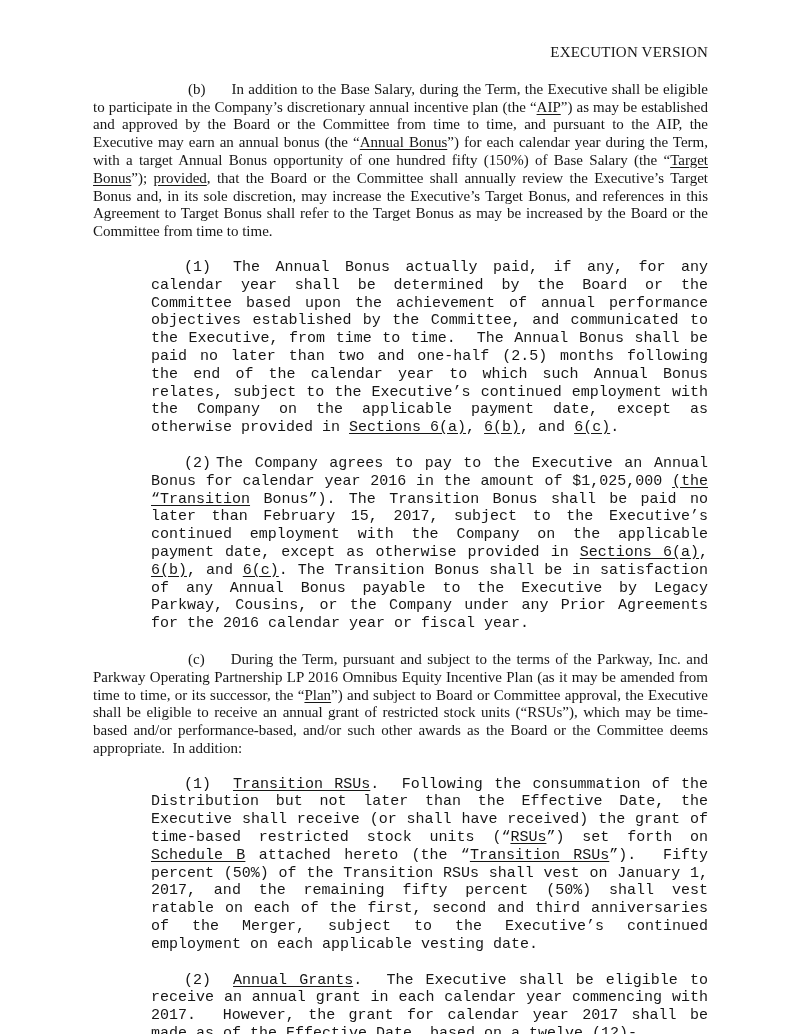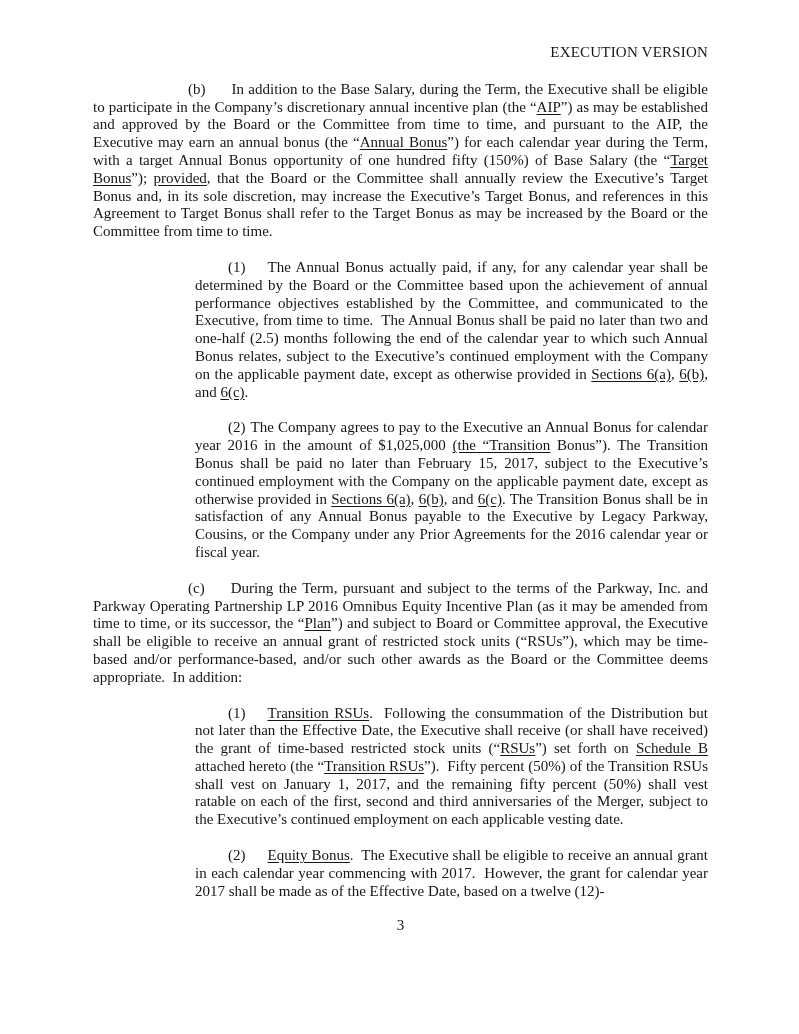--- a/index.html
+++ b/index.html
@@ -28,22 +28,23 @@
     text-align: justify;
     margin: 18px 0 0 0;
   }
   .para.first {
     margin-top: 19px;
   }
   .level-0 {
     text-indent: 95px;
   }
   .level-1 {
-    margin-left: 102px;
+    margin-left: 58px;
     text-indent: 33px;
+    font-family: Liberation Mono, monospace;
   }
   .tab {
     display: inline-block;
     height: 1px;
   }
   .tab-wide { width: 26px; }
   .tab-mid  { width: 22px; }
   .tab-space { width: 5px; }
   .rich u {
     text-decoration: underline;
@@ -75,18 +76,18 @@
 
   <div class="para level-0">
     <span class="marker">(c)</span><span class="tab tab-wide"></span><span class="rich"><span>During the Term, pursuant and subject to the terms of the Parkway, Inc. and Parkway Operating Partnership LP 2016 Omnibus Equity Incentive Plan (as it may be amended from time to time, or its successor, the “</span><u>Plan</u><span>”) and subject to Board or Committee approval, the Executive shall be eligible to receive an annual grant of restricted stock units (“RSUs”), which may be time-based and/or performance-based, and/or such other awards as the Board or the Committee deems appropriate.&nbsp; In addition:</span></span>
   </div>
 
   <div class="para level-1">
     <span class="marker">(1)</span><span class="tab tab-mid"></span><span class="rich"><u>Transition RSUs</u><span>.&nbsp; Following the consummation of the Distribution but not later than the Effective Date, the Executive shall receive (or shall have received) the grant of time-based restricted stock units (“</span><u>RSUs</u><span>”) set forth on </span><u>Schedule B</u><span> attached hereto (the “</span><u>Transition RSUs</u><span>”).&nbsp; Fifty percent (50%) of the Transition RSUs shall vest on January 1, 2017, and the remaining fifty percent (50%) shall vest ratable on each of the first, second and third anniversaries of the Merger, subject to the Executive’s continued employment on each applicable vesting date.</span></span>
   </div>
 
   <div class="para level-1">
-    <span class="marker">(2)</span><span class="tab tab-mid"></span><span class="rich"><u>Equity Bonus</u><span>.&nbsp; The Executive shall be eligible to receive an annual grant in each calendar year commencing with 2017.&nbsp; However, the grant for calendar year 2017 shall be made as of the Effective Date, based on a twelve (12)-</span></span>
+    <span class="marker">(2)</span><span class="tab tab-mid"></span><span class="rich"><u>Annual Grants</u><span>.&nbsp; The Executive shall be eligible to receive an annual grant in each calendar year commencing with 2017.&nbsp; However, the grant for calendar year 2017 shall be made as of the Effective Date, based on a twelve (12)-</span></span>
   </div>
 
   <div class="page-footer">3</div>
 
 </div>
 
 </body></html>

